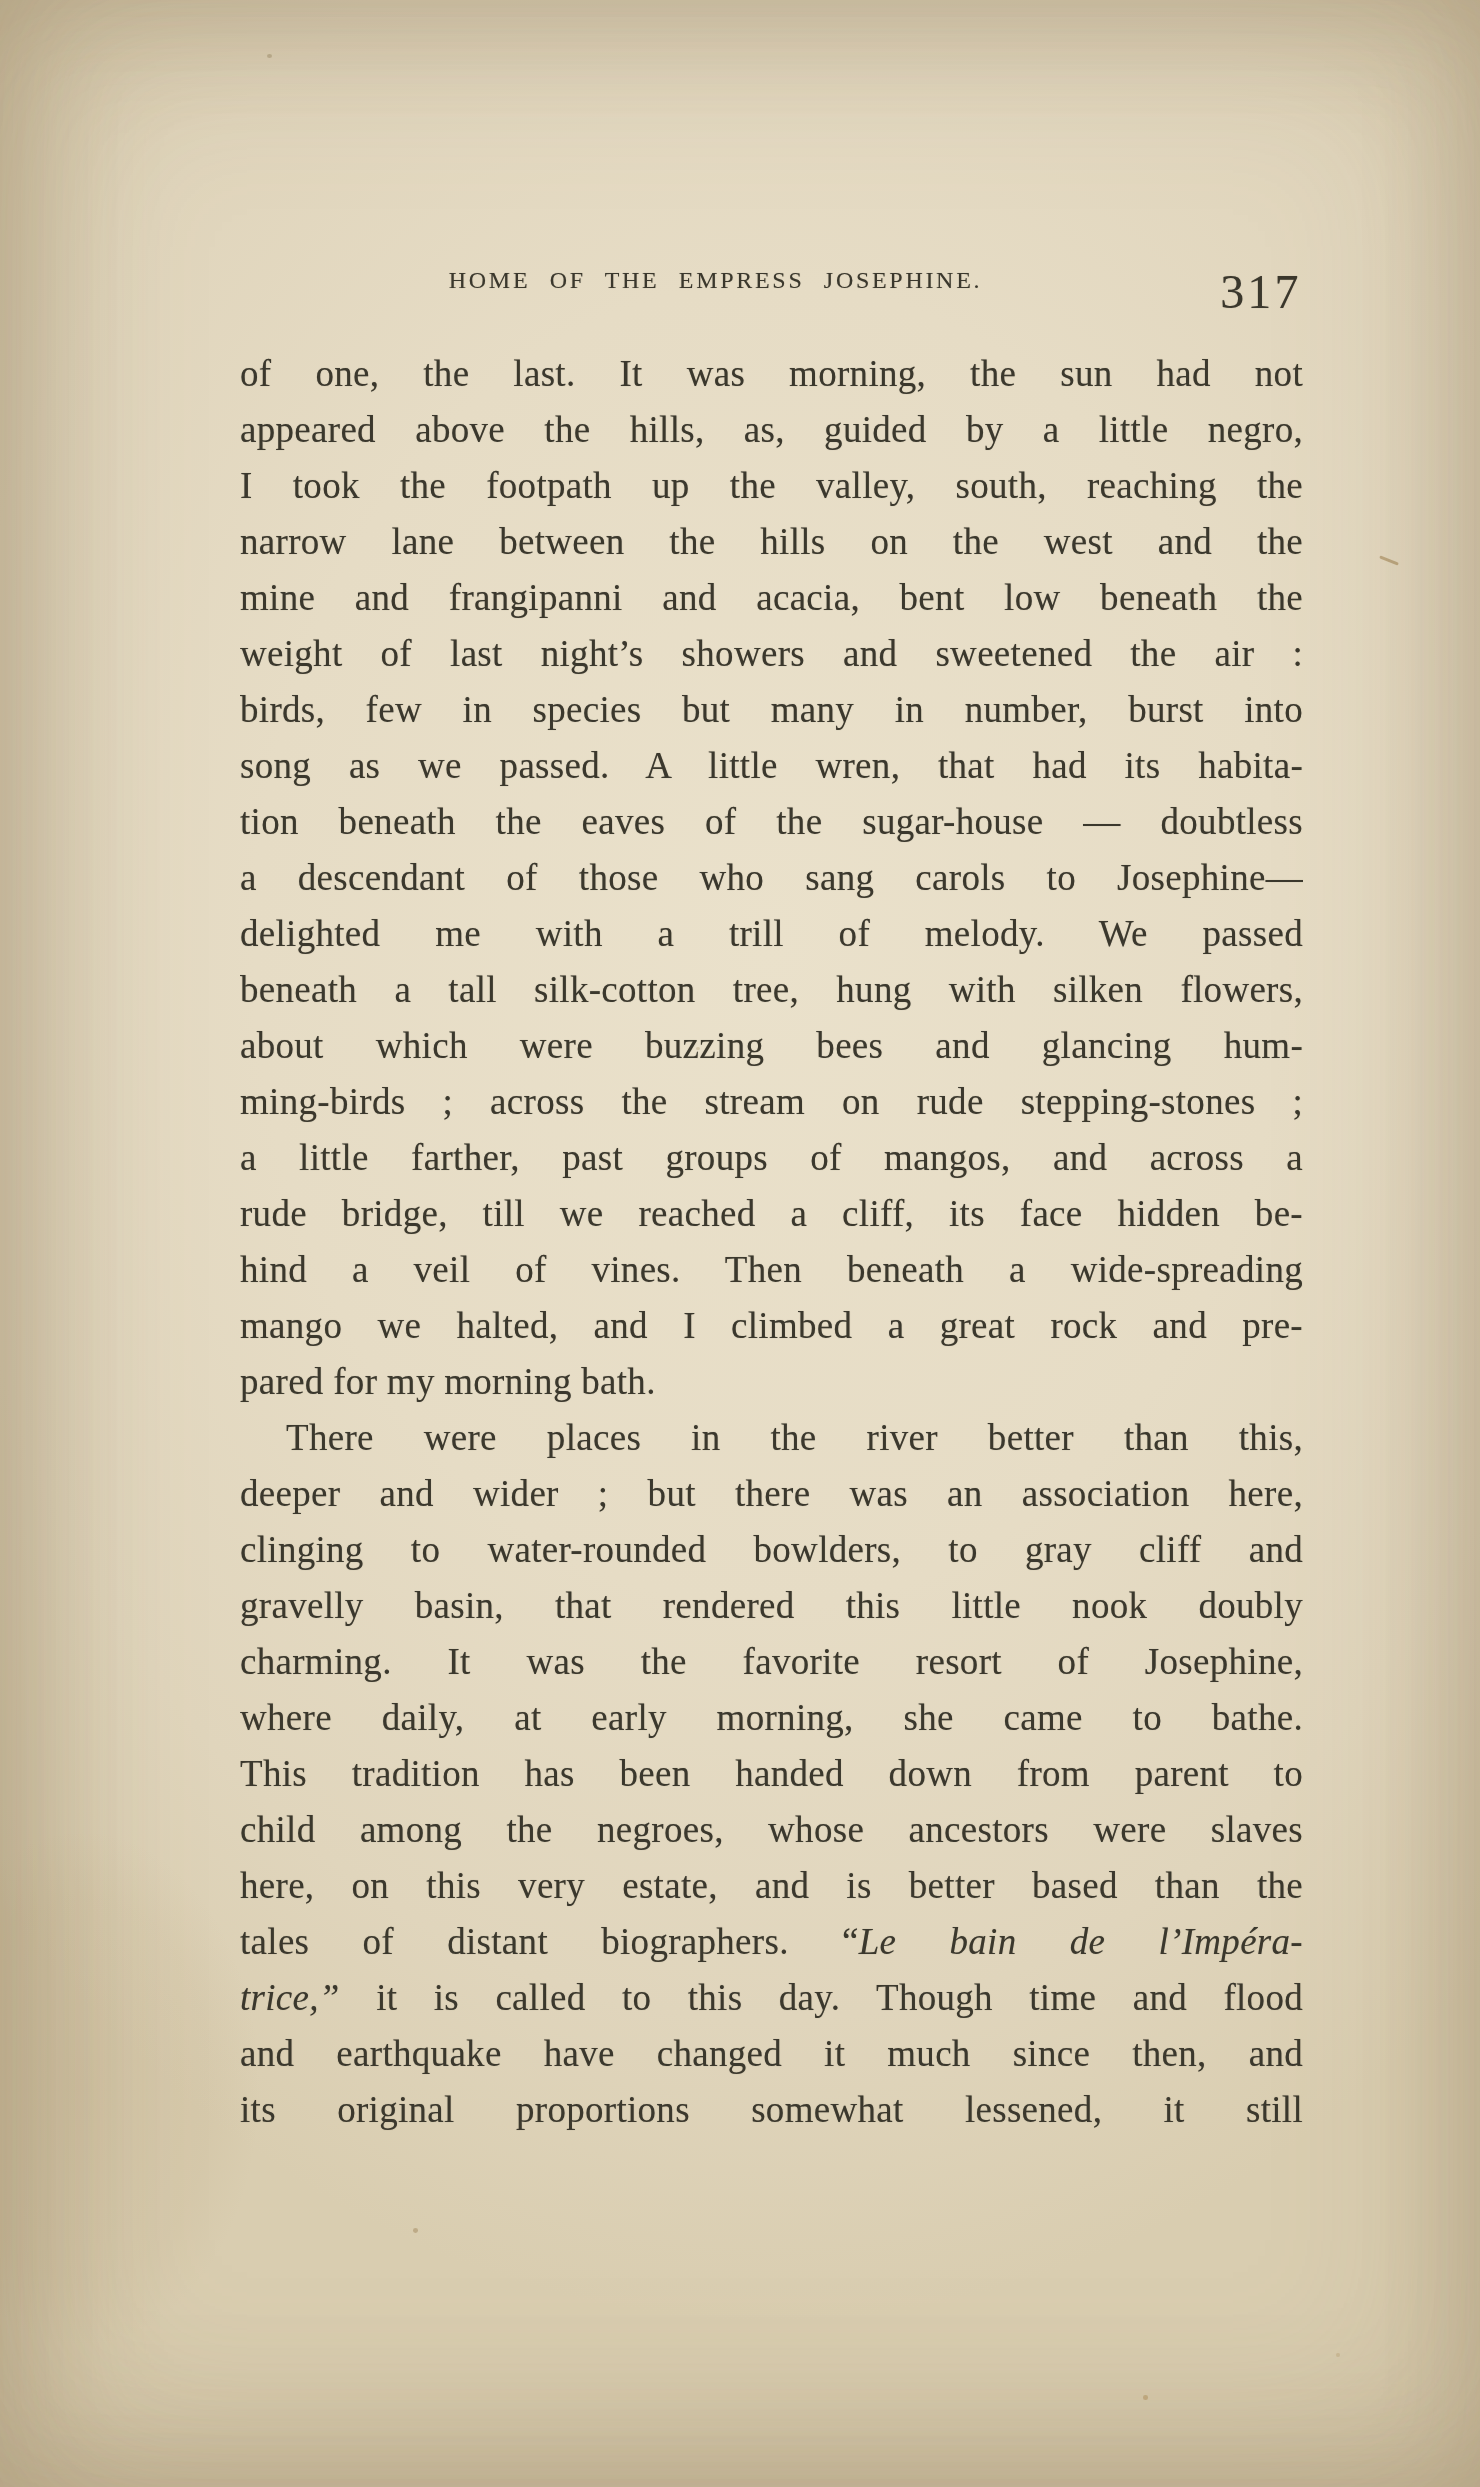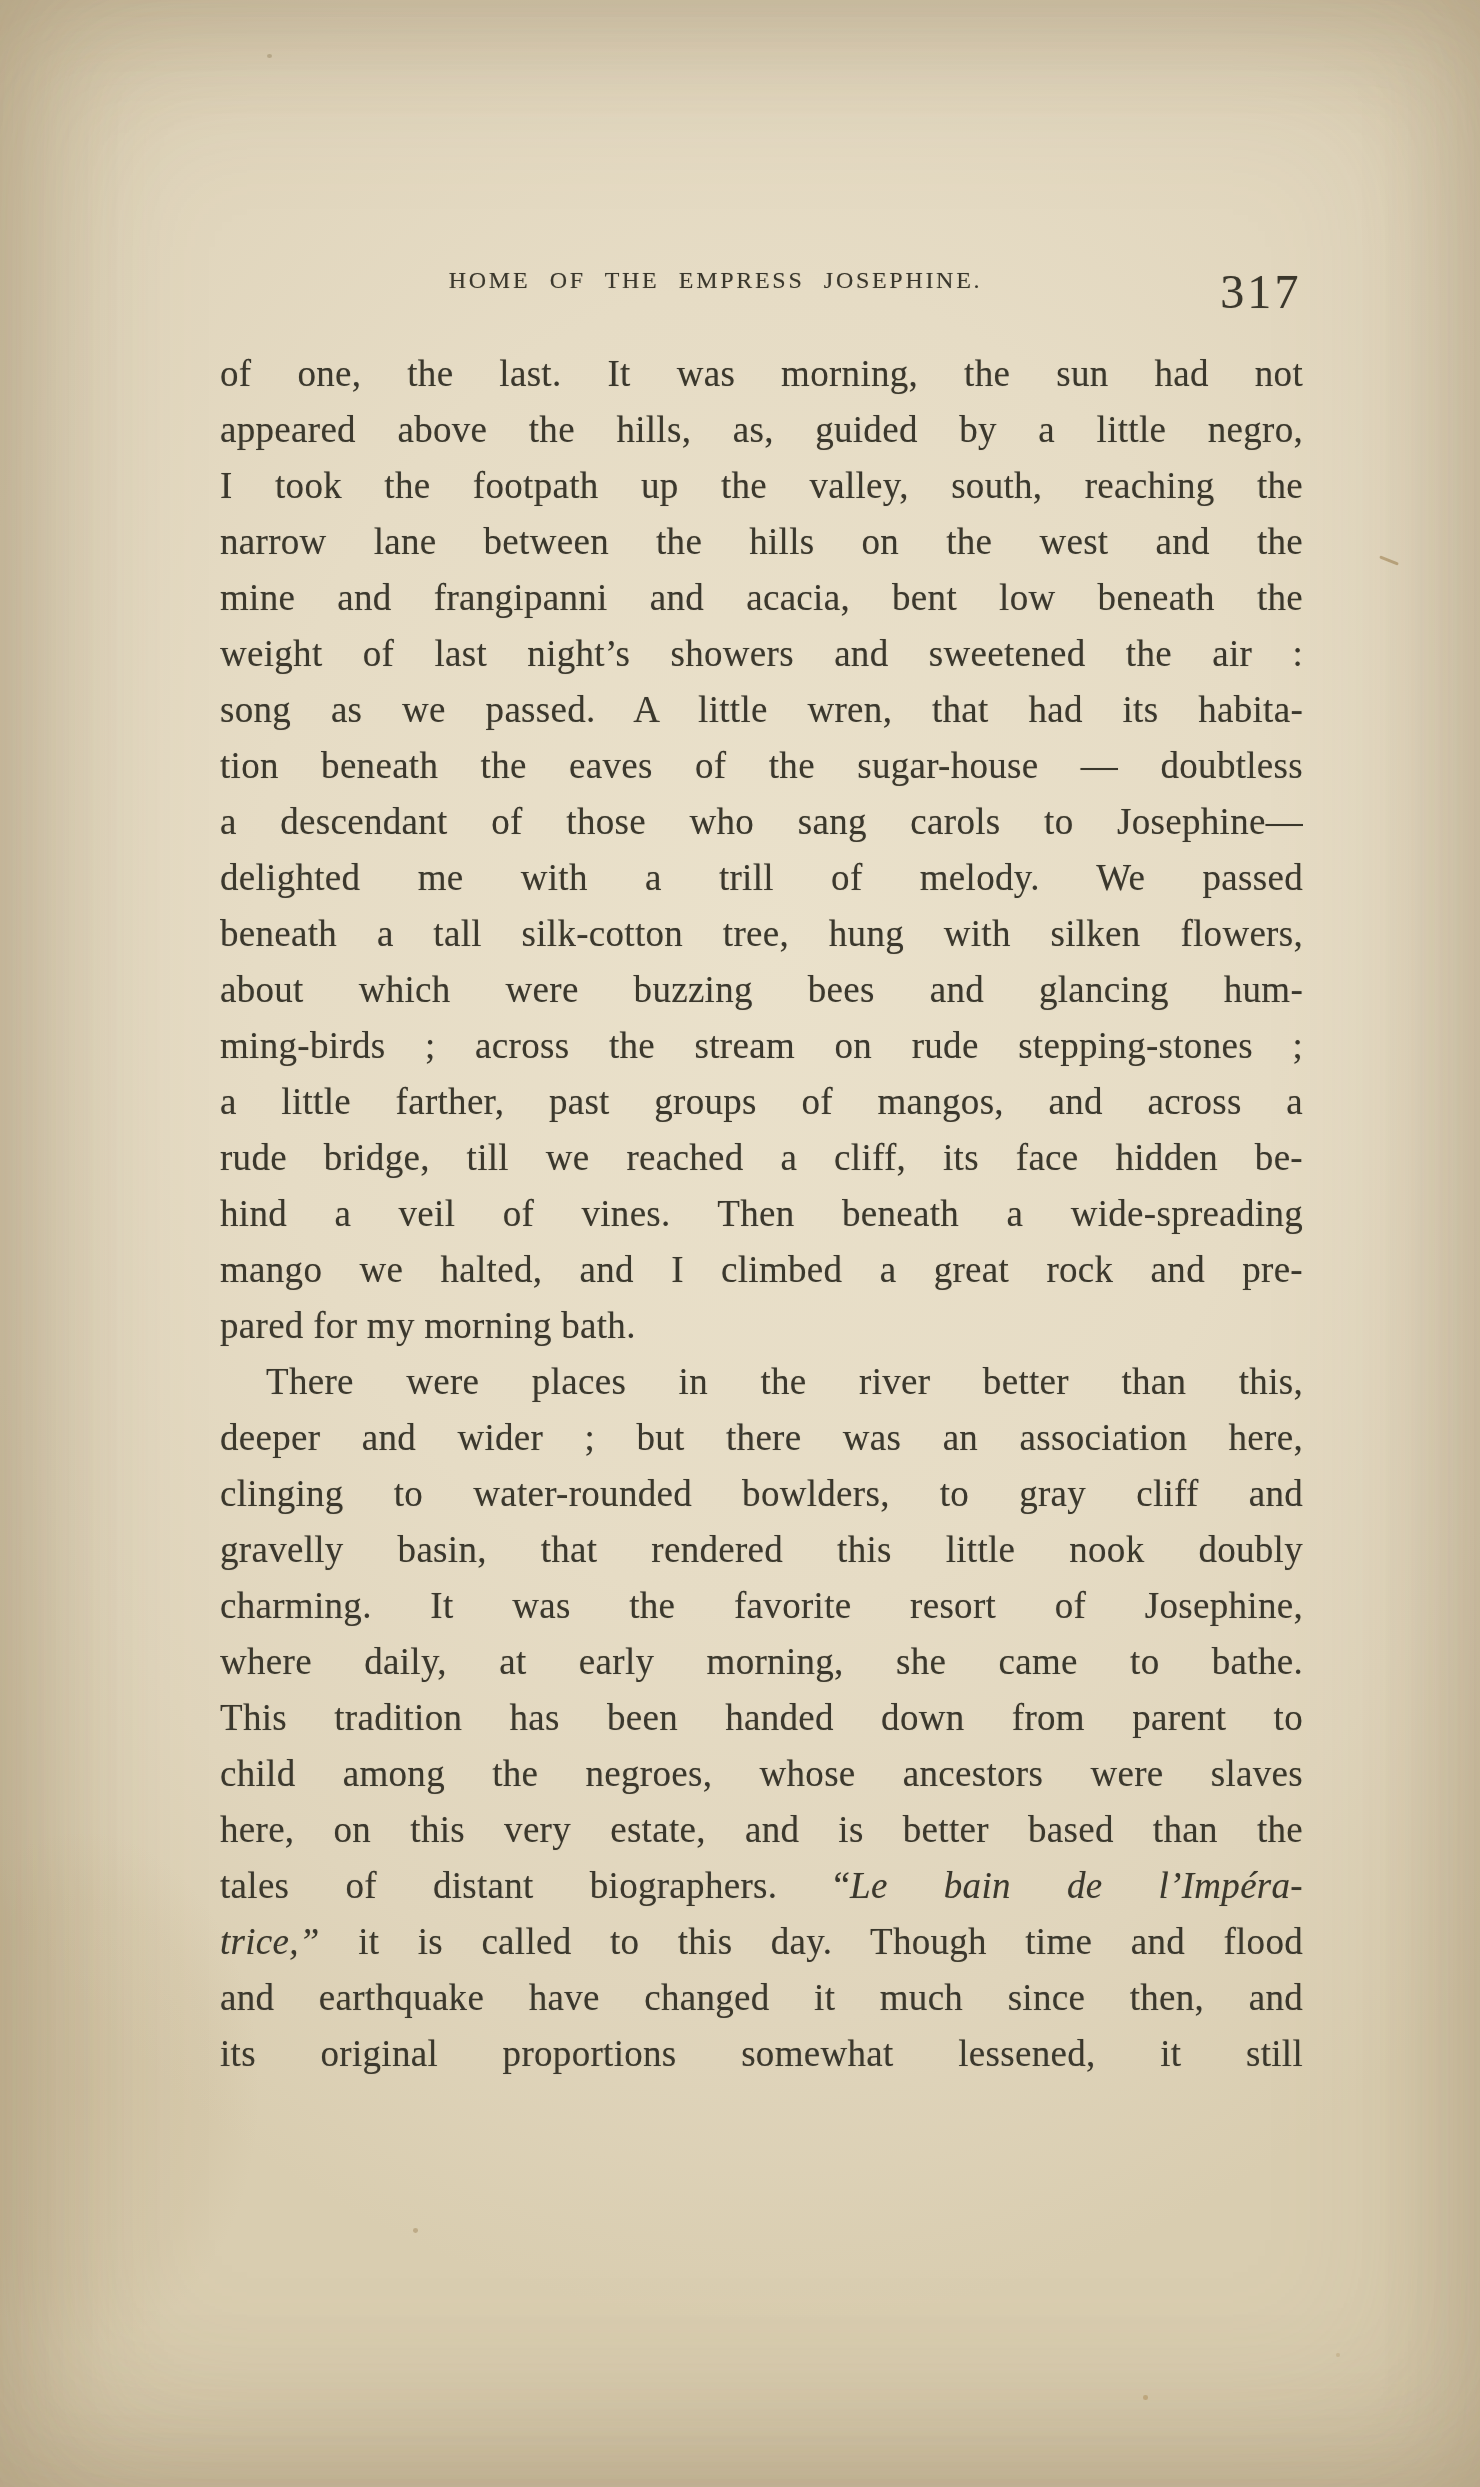--- a/index.html
+++ b/index.html
@@ -70,20 +70,21 @@
     font-size: 37px;
     line-height: 56px;
     letter-spacing: 0.3px;
     text-shadow: 0 0 0.9px rgba(59,56,45,0.38);
   }
   .line {
     height: 56px;
     overflow: hidden;
     text-align: justify;
     text-align-last: justify;
+    margin-left: 20px;
   }
   .line.nojust {
     text-align-last: left;
   }
   .line.indent {
     text-indent: 46px;
   }
   .it {
     font-style: italic;
   }
@@ -121,20 +122,21 @@
   </div>
 
   <div class="body-text">
       <div>
         <div class="line"><span>of one, the last.  It was morning, the sun had not</span></div>
         <div class="line"><span>appeared above the hills, as, guided by a little negro,</span></div>
         <div class="line"><span>I took the footpath up the valley, south, reaching the</span></div>
         <div class="line"><span>narrow lane between the hills on the west and the</span></div>
         <div class="line"><span>mine and frangipanni and acacia, bent low beneath the</span></div>
         <div class="line"><span>weight of last night’s showers and sweetened the air :</span></div>
+        <div class="line"><span>birds, few in species but many in number, burst into</span></div>
         <div class="line"><span>song as we passed.  A little wren, that had its habita-</span></div>
         <div class="line"><span>tion beneath the eaves of the sugar-house — doubtless</span></div>
         <div class="line"><span>a descendant of those who sang carols to Josephine—</span></div>
         <div class="line"><span>delighted me with a trill of melody.  We passed</span></div>
         <div class="line"><span>beneath a tall silk-cotton tree, hung with silken flowers,</span></div>
         <div class="line"><span>about which were buzzing bees and glancing hum-</span></div>
         <div class="line"><span>ming-birds ; across the stream on rude stepping-stones ;</span></div>
         <div class="line"><span>a little farther, past groups of mangos, and across a</span></div>
         <div class="line"><span>rude bridge, till we reached a cliff, its face hidden be-</span></div>
         <div class="line"><span>hind a veil of vines.  Then beneath a wide-spreading</span></div>

